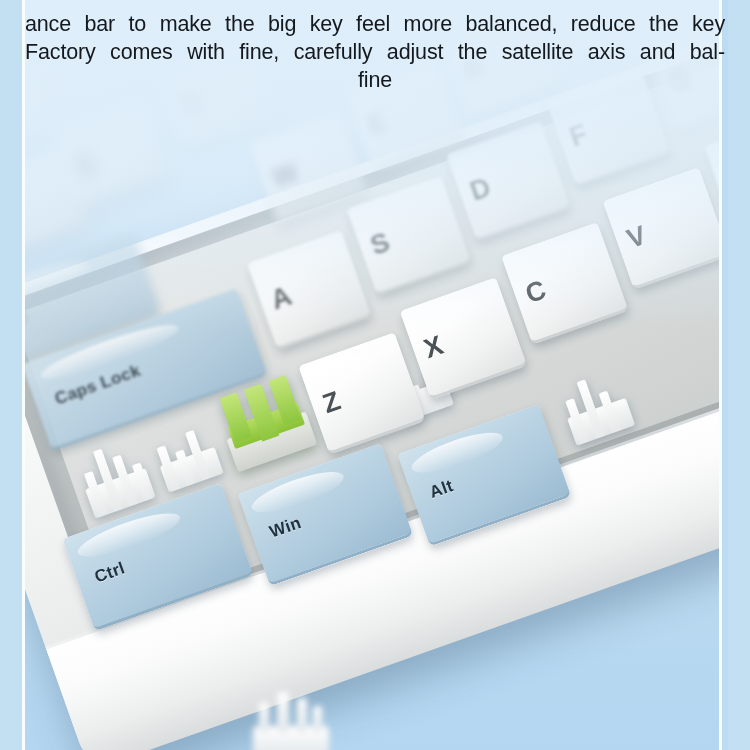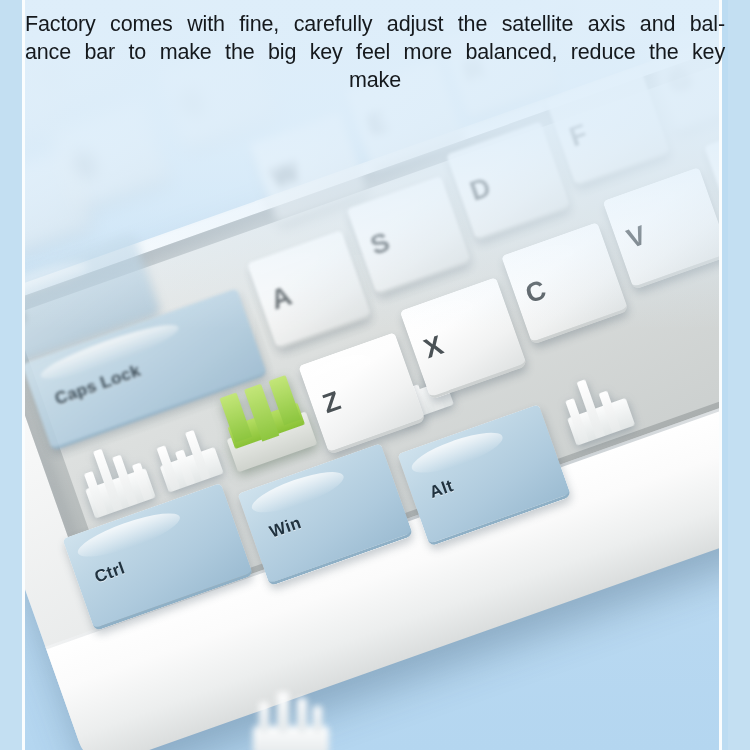--- a/index.html
+++ b/index.html
@@ -413,19 +413,19 @@
     <div id="depth-wash"></div>
   </div>
 
   <div class="rail left"></div>
   <div class="rail right"></div>
   <div class="hairline left"></div>
   <div class="hairline right"></div>
 
   <div id="header">
     <div id="subtitle">
+      <span class="l l2">ance bar to make the big key feel more balanced, reduce the key</span>
       <span class="l l1">Factory comes with fine, carefully adjust the satellite axis and bal-</span>
-      <span class="l l2">ance bar to make the big key feel more balanced, reduce the key</span>
-      <span class="l l3">make</span>
+      <span class="l l3">fine</span>
     </div>
   </div>
 
 </div>
 
 </body></html>

